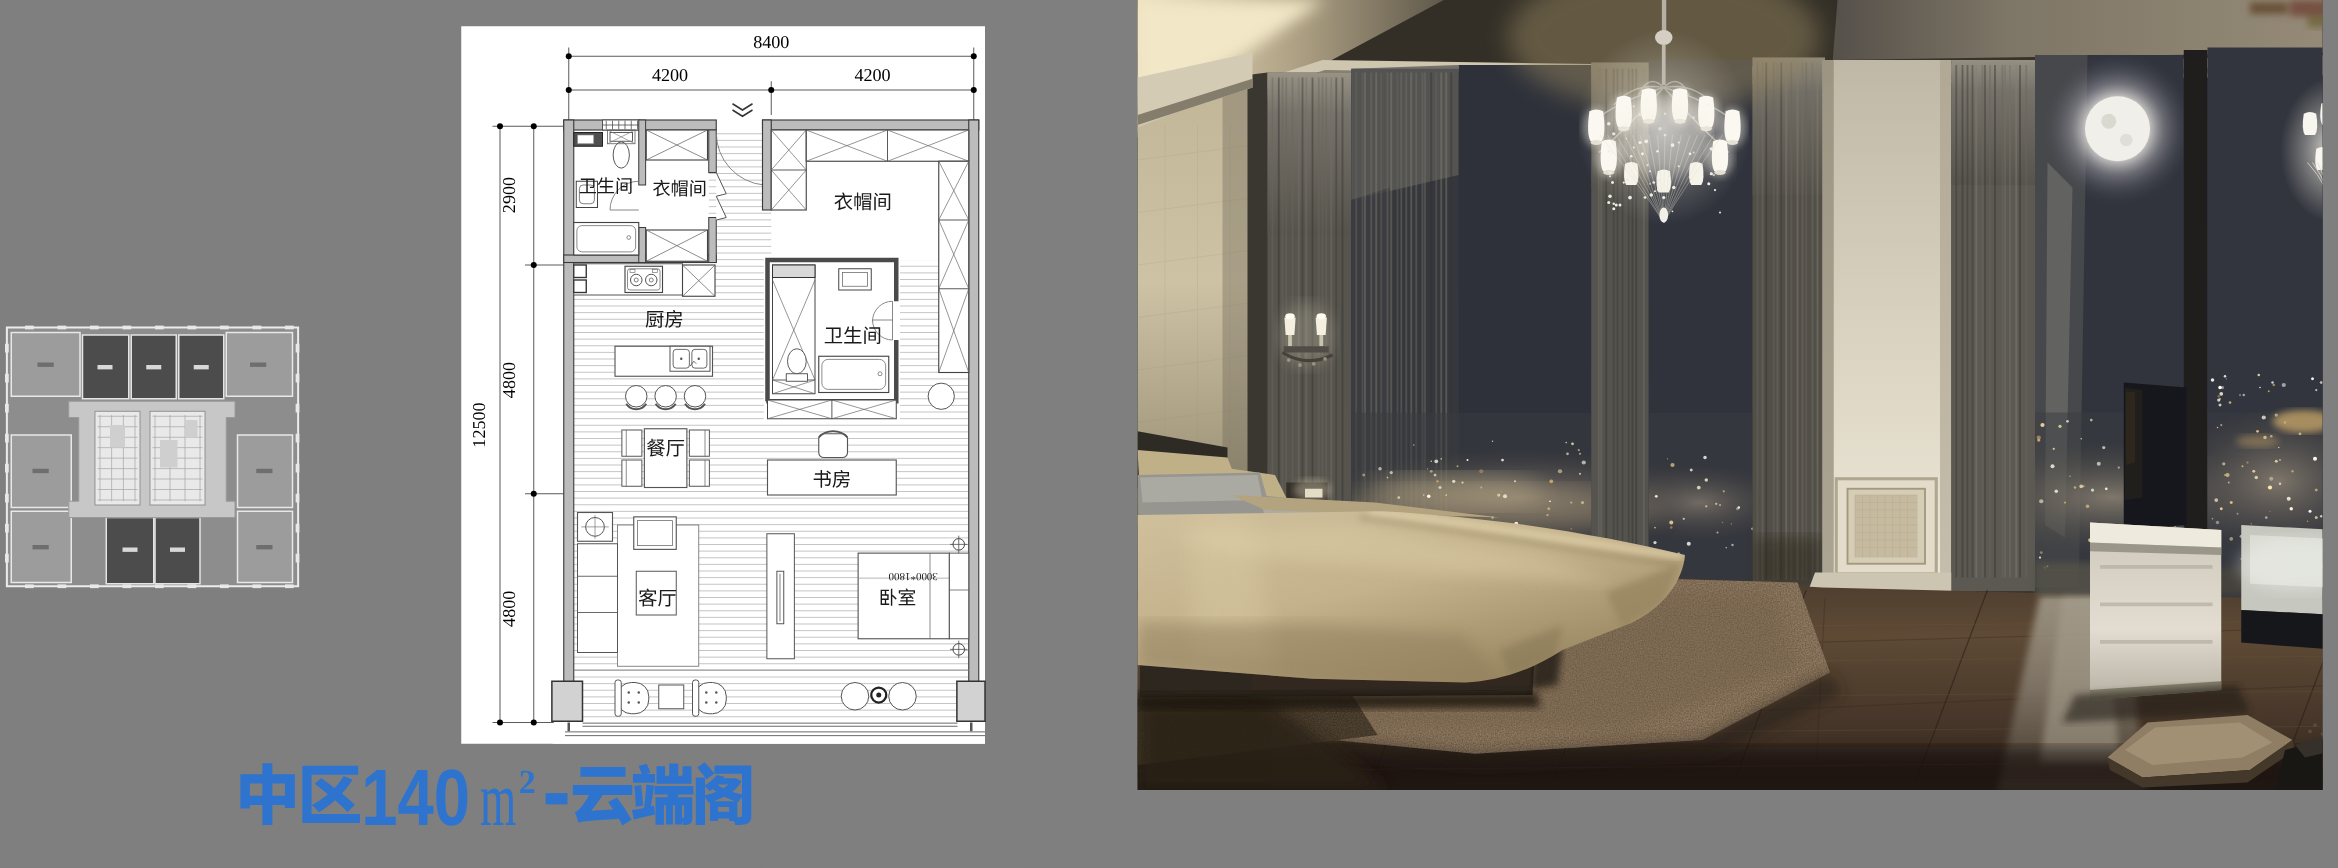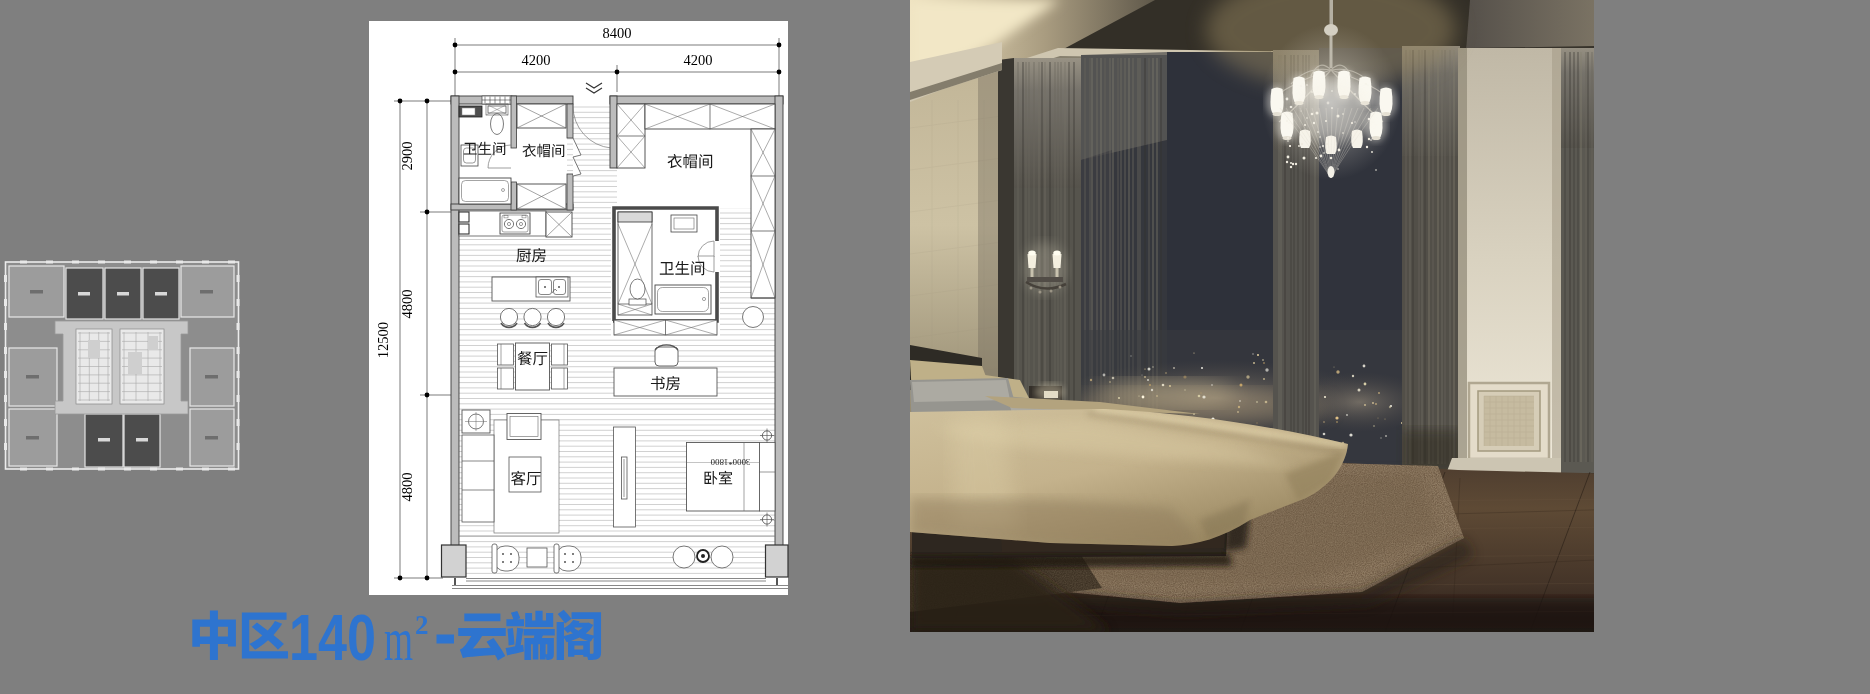--- a/index.html
+++ b/index.html
@@ -1,14 +1,14 @@
 <!DOCTYPE html>
 <html><head><meta charset="utf-8"><title>p</title><style>
 html,body{margin:0;padding:0;background:#7f7f7f}
-#stage{position:relative;width:1594px;height:694px;background:#7f7f7f;overflow:hidden}
+#stage{position:relative;width:1858px;height:694px;background:#7f7f7f;overflow:hidden}
 svg{display:block}
 </style></head><body>
 <div id="stage">
 <svg width="1870" height="694" viewBox="0 0 1870 694">
 <defs>
 <path id="Bg4e2d" d="M421 855V684H83V159H229V211H421V-95H575V211H768V164H921V684H575V855ZM229 354V541H421V354ZM768 354H575V541H768Z"></path>
 <path id="Bg533a" d="M934 817H74V-67H962V72H216V678H934ZM265 539C327 491 398 434 468 377C391 311 305 255 218 213C250 187 305 131 329 101C412 150 498 212 578 285C655 218 724 154 769 103L882 212C833 263 761 324 682 387C744 453 801 525 848 600L711 656C673 592 625 530 571 473L365 627Z"></path>
 <path id="Bg4e91" d="M160 797V647H854V797ZM131 -60C192 -38 272 -34 751 0C773 -38 791 -74 805 -104L948 -17C897 77 804 217 722 327L587 257C612 221 638 181 665 141L325 124C386 195 449 279 502 367H957V518H43V367H294C242 272 184 192 159 166C126 130 106 111 74 102C94 56 122 -27 131 -60Z"></path>
 <path id="Bg7aef" d="M56 503C68 402 79 271 78 183L190 203C188 291 176 419 161 521ZM383 329V-94H512V209H543V-88H650V209H683V-88H791V-30C799 -53 805 -78 807 -98C849 -98 884 -96 913 -78C943 -58 949 -28 949 23V329H717L738 375H966V502H367V375H574L565 329ZM791 209H823V25C823 17 821 14 813 14H791ZM398 807V539H937V807H799V663H733V851H594V663H530V807ZM122 811C140 774 159 725 170 687H36V554H375V687H244L303 706C292 745 267 802 244 845ZM241 525C237 415 222 268 205 167C137 153 72 141 21 133L50 -10C146 12 264 38 374 65L359 199L310 189C329 282 348 402 362 507Z"></path>
 <path id="Bg9601" d="M93 789C139 731 206 652 235 604L358 696C324 743 254 818 208 870ZM390 672C356 619 298 561 214 517V634H72V-95H214V329C233 303 252 270 263 247L291 254V-33H413V2H584V-33H660C668 -55 675 -78 678 -95C764 -95 824 -93 867 -72C910 -51 926 -20 926 49V821H359V691H782V375C730 384 679 396 631 412C690 458 740 512 776 577L683 627L660 622H497L514 648ZM782 335V49C782 32 776 26 757 26L711 25V263L730 258C742 280 762 310 782 335ZM214 496C238 475 266 445 280 423C300 435 319 446 336 459C352 444 368 429 386 416C332 393 273 376 214 363ZM413 106V181H584V106ZM419 528H573C550 507 522 487 492 468C461 485 434 502 412 521ZM511 337C564 310 621 288 680 271H348C405 289 460 311 511 337Z"></path>

